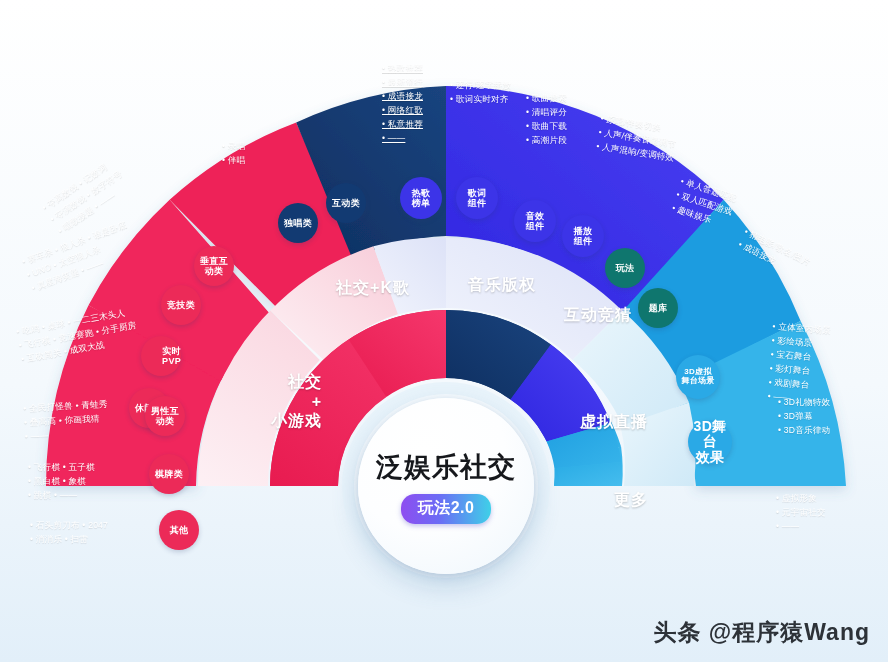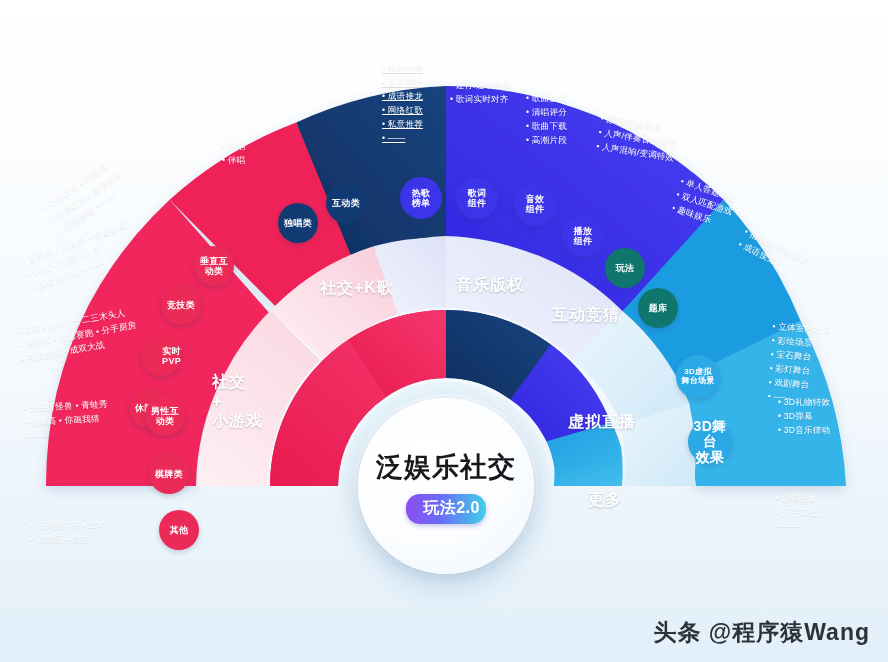--- a/index.html
+++ b/index.html
@@ -29,35 +29,35 @@
     z-index: 9;
   }
   .hub-title {
     font-size: 27px; font-weight: bold; letter-spacing: 1px;
     color: #16181c;
     text-shadow: 0 1px 0 #fff;
     white-space: nowrap;
   }
   .hub-badge {
     margin-top: 9px;
-    padding: 4px 6px 5px 17px;
+    padding: 4px 17px 5px 17px;
     border-radius: 14px;
     background: linear-gradient(90deg, #8e4df0 0%, #6b6bf5 42%, #3fd0e8 100%);
     color: #ffffff;
     font-size: 16px; font-weight: bold; letter-spacing: .5px;
     white-space: nowrap;
     box-shadow: 0 2px 5px rgba(90,80,200,.35);
   }
 
   
   .lbl {
     position: absolute;
     color: #ffffff;
     white-space: nowrap;
-    text-align: left;
+    text-align: right;
     z-index: 6;
     pointer-events: none;
   }
   .sector-label {
     font-size: 16px; font-weight: bold; letter-spacing: 1px;
     text-shadow: 0 1px 2px rgba(0,0,0,.22);
     line-height: 1.22;
   }
   .bubble {
     position: absolute;
@@ -247,21 +247,21 @@
   <div class="bubble navy" style="left:326px; top:183px; width:40px; height:40px;">
     <span>互动类</span>
   </div>
 
   <div class="bubble blue" style="left:400px; top:177px; width:42px; height:42px;">
     <span><span>热歌</span><br><span>榜单</span></span>
   </div>
   <div class="bubble blue" style="left:456px; top:177px; width:42px; height:42px;">
     <span><span>歌词</span><br><span>组件</span></span>
   </div>
-  <div class="bubble blue" style="left:514px; top:184px; width:42px; height:42px;font-family:Liberation Mono, monospace;">
+  <div class="bubble blue" style="left:514px; top:200px; width:42px; height:42px;">
     <span><span>音效</span><br><span>组件</span></span>
   </div>
   <div class="bubble blue" style="left:562px; top:215px; width:42px; height:42px;">
     <span><span>播放</span><br><span>组件</span></span>
   </div>
 
   <div class="bubble cyan" style="left:605px; top:248px; width:40px; height:40px;">
     <span>玩法</span>
   </div>
   <div class="bubble cyan" style="left:638px; top:288px; width:40px; height:40px;">
@@ -292,20 +292,25 @@
     <span class="row">• 飞行棋 • 竞速赛跑 • 分手厨房</span>
     <span class="row">• 互砍闯关 • 成双大战</span>
   </div>
 
   <div class="itemlist" style="left:24px; top:400px; transform:rotate(-3deg);">
     <span class="row">• 全民打怪兽 • 青蛙秀</span>
     <span class="row">• 叠高高 • 你画我猜</span>
     <span class="row">• ——</span>
   </div>
 
+  <div class="itemlist" style="left:28px; top:461px;">
+    <span class="row">• 飞行棋 • 五子棋</span>
+    <span class="row">• 黑白棋 • 象棋</span>
+    <span class="row">• 跳棋    • ——</span>
+  </div>
 
   <div class="itemlist" style="left:30px; top:519px;">
     <span class="row">• 石头剪刀布 • 2047</span>
     <span class="row">• 消消乐 • 扫雷</span>
   </div>
 
   <div class="itemlist" style="left:222px; top:140px;">
     <span class="row">• 录唱</span>
     <span class="row">• 伴唱</span>
   </div>

